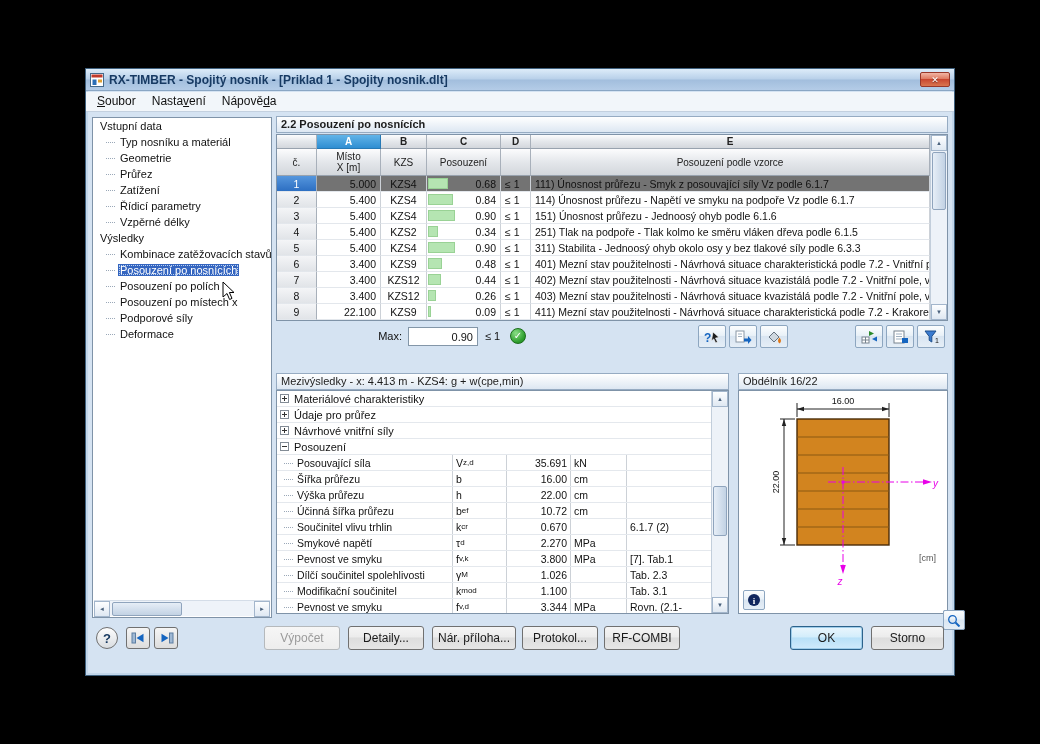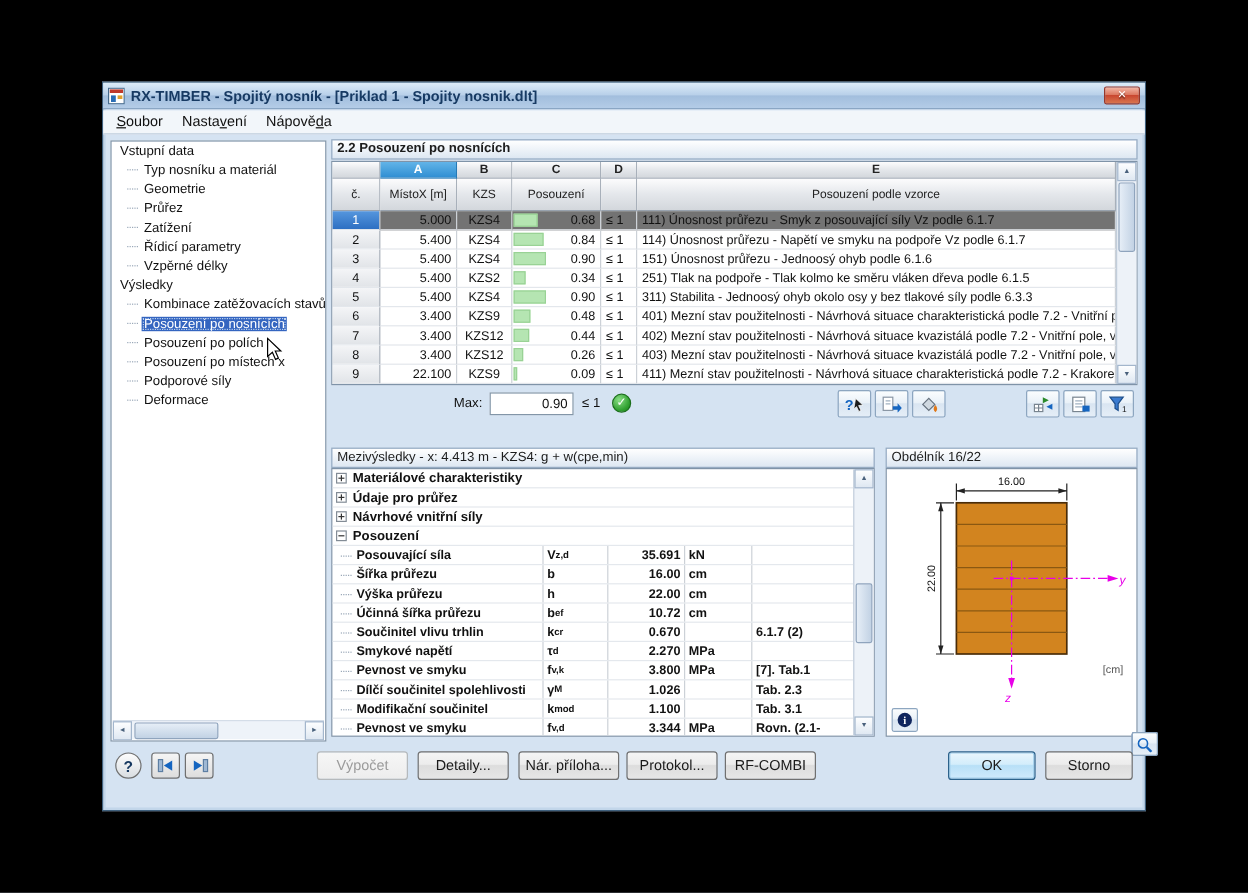--- a/index.html
+++ b/index.html
@@ -45,21 +45,21 @@
 
   
   #rtable{position:absolute;left:190px;top:65px;width:672px;height:187px;background:#fff;border:1px solid #7f93a8;}
   #rgrid{position:absolute;left:0;top:0;right:17px;bottom:0;overflow:hidden;}
   .trow{display:grid;grid-template-columns:40px 64px 46px 74px 30px 1fr;height:16px;}
   .trow.hrow1{height:14px;} .trow.hrow2{height:27px;}
   .hc{background:linear-gradient(#fcfcfd,#e4e7eb 50%,#d3d7dc);border-right:1px solid #a8b0ba;border-bottom:1px solid #98a2ae;
       display:flex;align-items:center;justify-content:center;font-size:10px;color:#222;overflow:hidden;}
   .hrow1 .hc{font-weight:bold;}
   .hc.selcol{background:linear-gradient(#62b4e8,#2f8ed2);color:#fff;border-color:#2679b5;}
-  .hc.twoline{line-height:11px;justify-content:center;}
+  .hc.twoline{flex-direction:column;line-height:11px;justify-content:center;}
   .dc{border-right:1px solid #ccd1d7;border-bottom:1px solid #e3e7ec;display:flex;align-items:center;
       overflow:hidden;white-space:nowrap;font-size:10.5px;}
   .dc.num{background:linear-gradient(#f4f5f7,#e1e4e8);justify-content:center;border-right:1px solid #a8b0ba;}
   .dc.num.selrow{background:linear-gradient(#5596dd,#2d6fc2);color:#fff;}
   .dc.right{justify-content:flex-end;padding-right:4px;}
   .dc.center{justify-content:center;}
   .dc.left{padding-left:4px;}
   .selbg{background:#737373;}
   .cheq{position:relative;}
   .bar{position:absolute;left:1px;top:2px;bottom:2px;background:#b5e5b2;border:1px solid #99d295;}
@@ -78,21 +78,21 @@
           background:radial-gradient(circle at 35% 30%,#8adf86,#30a030 65%,#1d7c1d);}
   #max-ok::before{content:'✓';display:block;text-align:center;line-height:14px;color:#fff;font-size:10px;font-weight:bold;}
   .tb{position:absolute;top:256px;display:flex;gap:3px;}
   #tb1{left:612px;} #tb2{left:769px;}
   .tbtn{width:28px;height:23px;border:1px solid #8da6c0;border-radius:2px;display:flex;align-items:center;justify-content:center;
         background:linear-gradient(#fbfdfe,#e9f1f8 45%,#d9e5f1 50%,#e5eef7);}
 
   
   #details{position:absolute;left:190px;top:304px;width:453px;height:241px;}
   #det-strip{left:0;top:0;width:100%;}
-  #det-body{position:absolute;left:0;top:17px;right:0;bottom:0;background:#fff;border:1px solid #7f93a8;font-weight:bold;}
+  #det-body{position:absolute;left:0;top:17px;right:0;bottom:0;background:#fff;border:1px solid #7f93a8;}
   #det-rows{position:absolute;left:0;top:0;right:17px;bottom:0;overflow:hidden;}
   .grow{display:flex;align-items:center;height:16px;border-bottom:1px solid #e4e8ed;padding-left:3px;gap:5px;}
   .expander{width:9px;height:9px;border:1px solid #838c96;background:#fff;position:relative;flex:none;}
   .expander::before{content:'';position:absolute;left:1px;right:1px;top:3px;height:1px;background:#333;}
   .expander.plus::after{content:'';position:absolute;top:1px;bottom:1px;left:3px;width:1px;background:#333;}
   .drow{display:grid;grid-template-columns:176px 54px 64px 56px 1fr;height:16px;border-bottom:1px solid #e4e8ed;}
   .dcell{display:flex;align-items:center;border-right:1px solid #ccd1d7;overflow:hidden;white-space:nowrap;padding:0 3px;font-size:10.5px;}
   .dcell.lbl{padding-left:20px;position:relative;}
   .dcell.lbl::before{content:'';position:absolute;left:7px;top:8px;width:9px;border-top:1px dotted #9aa8b8;}
   .dcell.val{justify-content:flex-end;}

